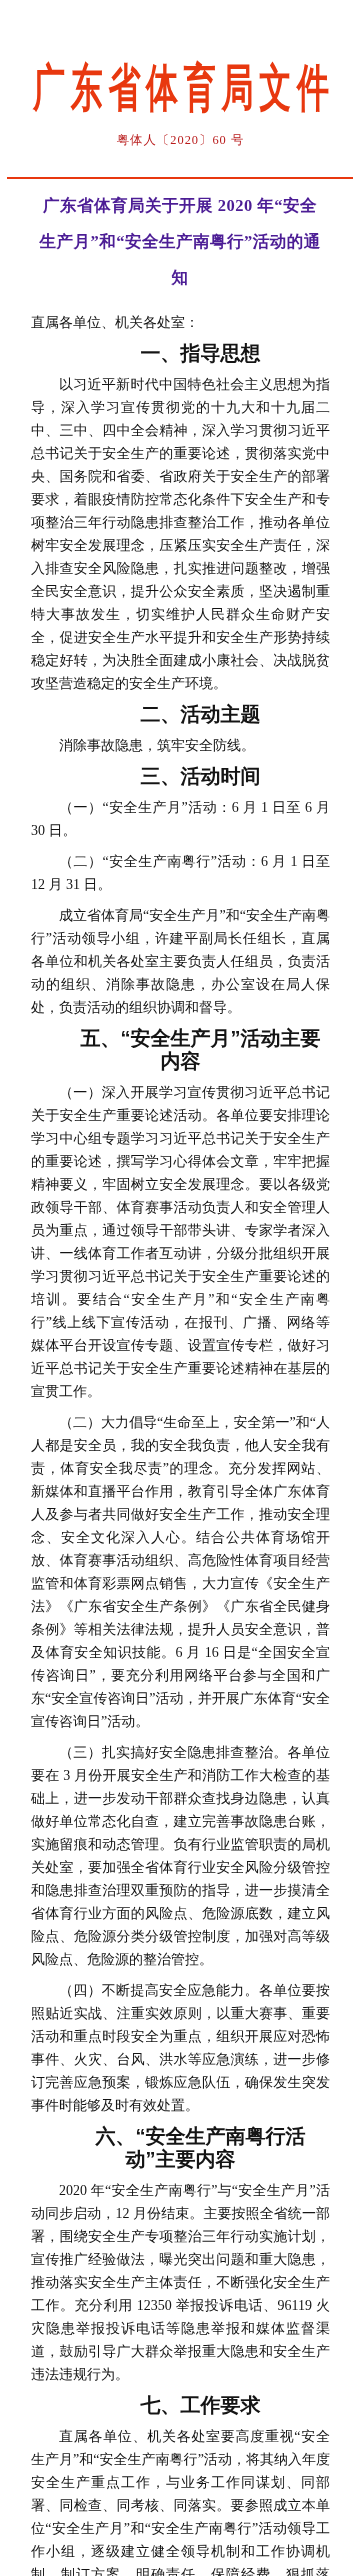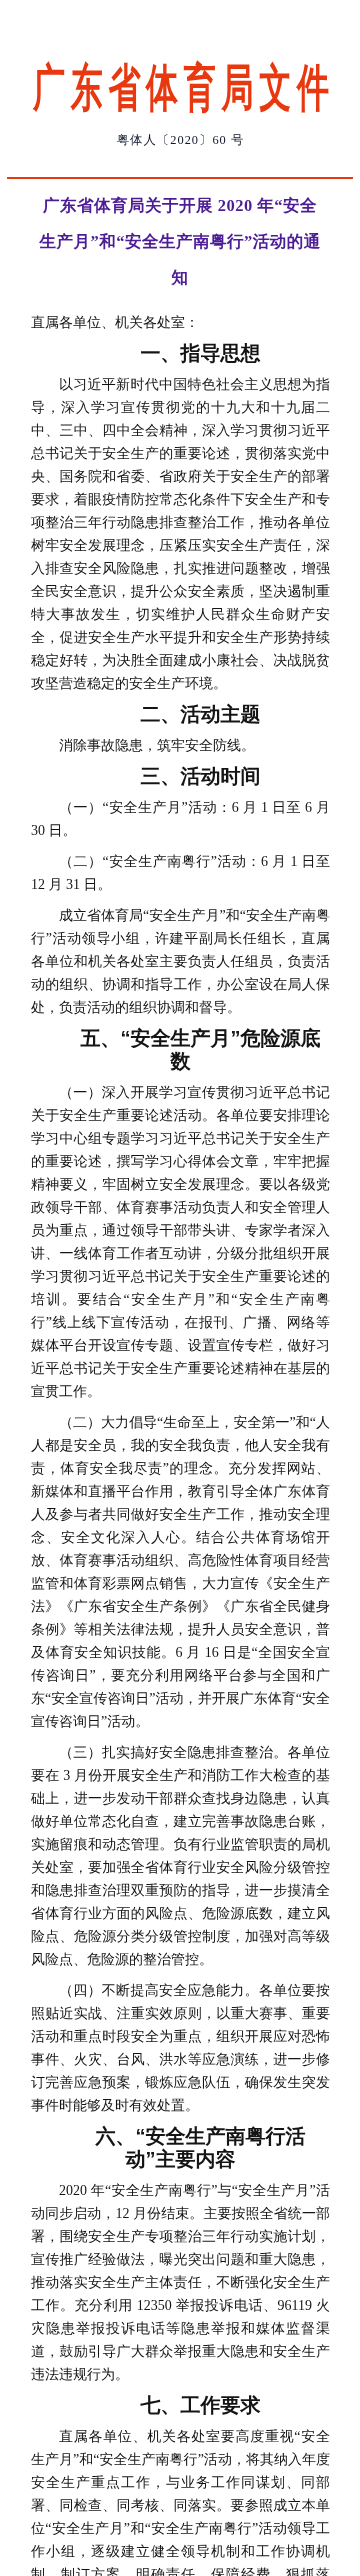--- a/index.html
+++ b/index.html
@@ -25,21 +25,21 @@
     transform-origin:top left;
     font-family:"Liberation Serif","DejaVu Serif",serif;
   }
   .doc-number{
     position:absolute;
     left:0; top:132px;
     width:361px;
     text-align:center;
     font-size:12.4px;
     letter-spacing:1px;
-    color:#0f172a;
+    color:#b91c1c;
   }
   .red-rule{
     position:absolute;
     left:7.2px; top:177px;
     width:346px; height:2.1px;
     background:#e8380f;
   }
   
   .doc-title{
     position:absolute;
@@ -92,22 +92,22 @@
 
   <div class="content">
     <p class="salutation">直属各单位、机关各处室：</p>
     <p class="heading">一、指导思想</p>
     <p class="para">以习近平新时代中国特色社会主义思想为指导，深入学习宣传贯彻党的十九大和十九届二中、三中、四中全会精神，深入学习贯彻习近平总书记关于安全生产的重要论述，贯彻落实党中央、国务院和省委、省政府关于安全生产的部署要求，着眼疫情防控常态化条件下安全生产和专项整治三年行动隐患排查整治工作，推动各单位树牢安全发展理念，压紧压实安全生产责任，深入排查安全风险隐患，扎实推进问题整改，增强全民安全意识，提升公众安全素质，坚决遏制重特大事故发生，切实维护人民群众生命财产安全，促进安全生产水平提升和安全生产形势持续稳定好转，为决胜全面建成小康社会、决战脱贫攻坚营造稳定的安全生产环境。</p>
     <p class="heading">二、活动主题</p>
     <p class="para">消除事故隐患，筑牢安全防线。</p>
     <p class="heading">三、活动时间</p>
     <p class="para">（一）“安全生产月”活动：6 月 1 日至 6 月 30 日。</p>
     <p class="para">（二）“安全生产南粤行”活动：6 月 1 日至 12 月 31 日。</p>
-    <p class="para">成立省体育局“安全生产月”和“安全生产南粤行”活动领导小组，许建平副局长任组长，直属各单位和机关各处室主要负责人任组员，负责活动的组织、协调和指导工作，办公室设在局人保处，负责活动的组织协调和督导。</p>
-    <p class="heading">五、“安全生产月”危险源底数</p>
+    <p class="para">成立省体育局“安全生产月”和“安全生产南粤行”活动领导小组，许建平副局长任组长，直属各单位和机关各处室主要负责人任组员，负责活动的组织、消除事故隐患，办公室设在局人保处，负责活动的组织协调和督导。</p>
+    <p class="heading">五、“安全生产月”活动主要内容</p>
     <p class="para">（一）深入开展学习宣传贯彻习近平总书记关于安全生产重要论述活动。各单位要安排理论学习中心组专题学习习近平总书记关于安全生产的重要论述，撰写学习心得体会文章，牢牢把握精神要义，牢固树立安全发展理念。要以各级党政领导干部、体育赛事活动负责人和安全管理人员为重点，通过领导干部带头讲、专家学者深入讲、一线体育工作者互动讲，分级分批组织开展学习贯彻习近平总书记关于安全生产重要论述的培训。要结合“安全生产月”和“安全生产南粤行”线上线下宣传活动，在报刊、广播、网络等媒体平台开设宣传专题、设置宣传专栏，做好习近平总书记关于安全生产重要论述精神在基层的宣贯工作。</p>
     <p class="para">（二）大力倡导“生命至上，安全第一”和“人人都是安全员，我的安全我负责，他人安全我有责，体育安全我尽责”的理念。充分发挥网站、新媒体和直播平台作用，教育引导全体广东体育人及参与者共同做好安全生产工作，推动安全理念、安全文化深入人心。结合公共体育场馆开放、体育赛事活动组织、高危险性体育项目经营监管和体育彩票网点销售，大力宣传《安全生产法》《广东省安全生产条例》《广东省全民健身条例》等相关法律法规，提升人员安全意识，普及体育安全知识技能。6 月 16 日是“全国安全宣传咨询日”，要充分利用网络平台参与全国和广东“安全宣传咨询日”活动，并开展广东体育“安全宣传咨询日”活动。</p>
     <p class="para">（三）扎实搞好安全隐患排查整治。各单位要在 3 月份开展安全生产和消防工作大检查的基础上，进一步发动干部群众查找身边隐患，认真做好单位常态化自查，建立完善事故隐患台账，实施留痕和动态管理。负有行业监管职责的局机关处室，要加强全省体育行业安全风险分级管控和隐患排查治理双重预防的指导，进一步摸清全省体育行业方面的风险点、危险源底数，建立风险点、危险源分类分级管控制度，加强对高等级风险点、危险源的整治管控。</p>
     <p class="para">（四）不断提高安全应急能力。各单位要按照贴近实战、注重实效原则，以重大赛事、重要活动和重点时段安全为重点，组织开展应对恐怖事件、火灾、台风、洪水等应急演练，进一步修订完善应急预案，锻炼应急队伍，确保发生突发事件时能够及时有效处置。</p>
     <p class="heading">六、“安全生产南粤行活动”主要内容</p>
     <p class="para">2020 年“安全生产南粤行”与“安全生产月”活动同步启动，12 月份结束。主要按照全省统一部署，围绕安全生产专项整治三年行动实施计划，宣传推广经验做法，曝光突出问题和重大隐患，推动落实安全生产主体责任，不断强化安全生产工作。充分利用 12350 举报投诉电话、96119 火灾隐患举报投诉电话等隐患举报和媒体监督渠道，鼓励引导广大群众举报重大隐患和安全生产违法违规行为。</p>
     <p class="heading">七、工作要求</p>
     <p class="para">直属各单位、机关各处室要高度重视“安全生产月”和“安全生产南粤行”活动，将其纳入年度安全生产重点工作，与业务工作同谋划、同部署、同检查、同考核、同落实。要参照成立本单位“安全生产月”和“安全生产南粤行”活动领导工作小组，逐级建立健全领导机制和工作协调机制，制订方案，明确责任，保障经费，狠抓落实，确保各项工作有效开展。省体育局将把各单位“安全生产月”和“安全生产南粤行”活动开展情况，作为年度安全生产责任制考核内容。</p>
     <p class="para">请各单位于 7 月 3 日前报送本单位“安全生产月”活动总结（纸质文件和电子文本）以及视频（分辨率 1920 像素*1080 像素，格式为 MP4）、照片（分辨率不低于 1920 像素*1080 像素，格式为 JPG）等佐证材料。</p>
 

